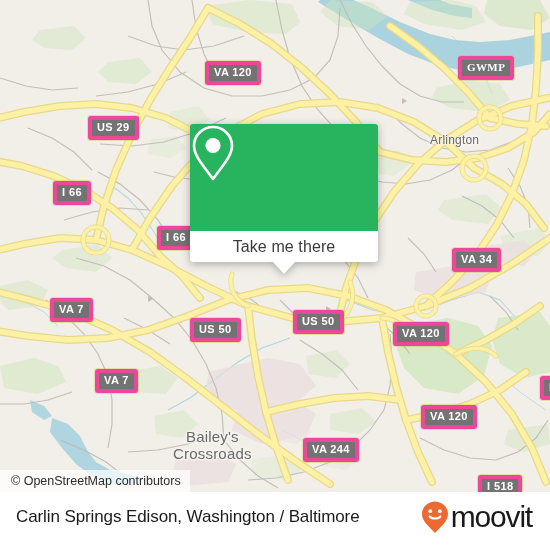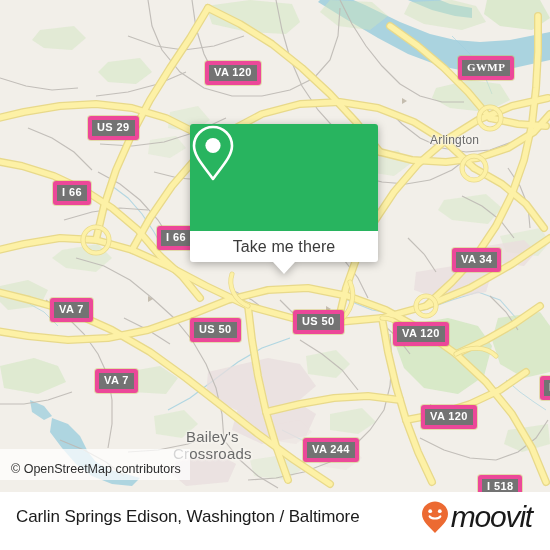--- a/index.html
+++ b/index.html
@@ -26,22 +26,22 @@
   .shield{
     position:absolute;background:#737373;border:4px solid #ec4899;border-radius:3px;
     color:#ffffff;font-size:11px;font-weight:bold;line-height:13px;
     padding:1px 5px 2px 5px;white-space:nowrap;
     box-shadow:0 0 0 1px rgba(200,180,60,.35);
     letter-spacing:.4px;
   }
 
   
   .attrib{
-    position:absolute;left:0;bottom:12px;background:rgba(255,255,255,.72);
-    color:#2c2c2c;font-size:12.5px;padding:13px 9px 4px 11px;white-space:nowrap;
+    position:absolute;left:0;bottom:0;background:rgba(255,255,255,.72);
+    color:#2c2c2c;font-size:12.5px;padding:4px 9px 4px 11px;white-space:nowrap;
   }
 
   
   .callout{
     position:absolute;left:190px;top:124px;width:188px;
     border-radius:3px;overflow:visible;
     filter:drop-shadow(0 2px 4px rgba(0,0,0,.30));
   }
   .callout-top{
     background:#28b45f;height:107px;border-radius:3px 3px 0 0;
@@ -58,21 +58,21 @@
     border-top:12px solid #ffffff;
   }
 
   
   .footer{
     position:absolute;left:0;top:492px;width:550px;height:58px;background:#ffffff;
     display:flex;align-items:center;justify-content:space-between;
     padding:0 18px 8px 16px;box-sizing:border-box;
   }
   .footer-title{color:#1b1b1b;font-size:17px;letter-spacing:-.1px;white-space:nowrap;}
-  .brand{display:flex;align-items:center;gap:1px;font-style:italic;}
+  .brand{display:flex;align-items:center;gap:1px;}
   .brand-word{color:#191919;font-size:30px;line-height:30px;letter-spacing:-1.2px;font-weight:500;}
 </style>
 </head>
 <body>
 
 <div class="app">
 
   <div class="map">
 
     <svg width="550" height="492" viewBox="0 0 550 492" xmlns="http://www.w3.org/2000/svg">

